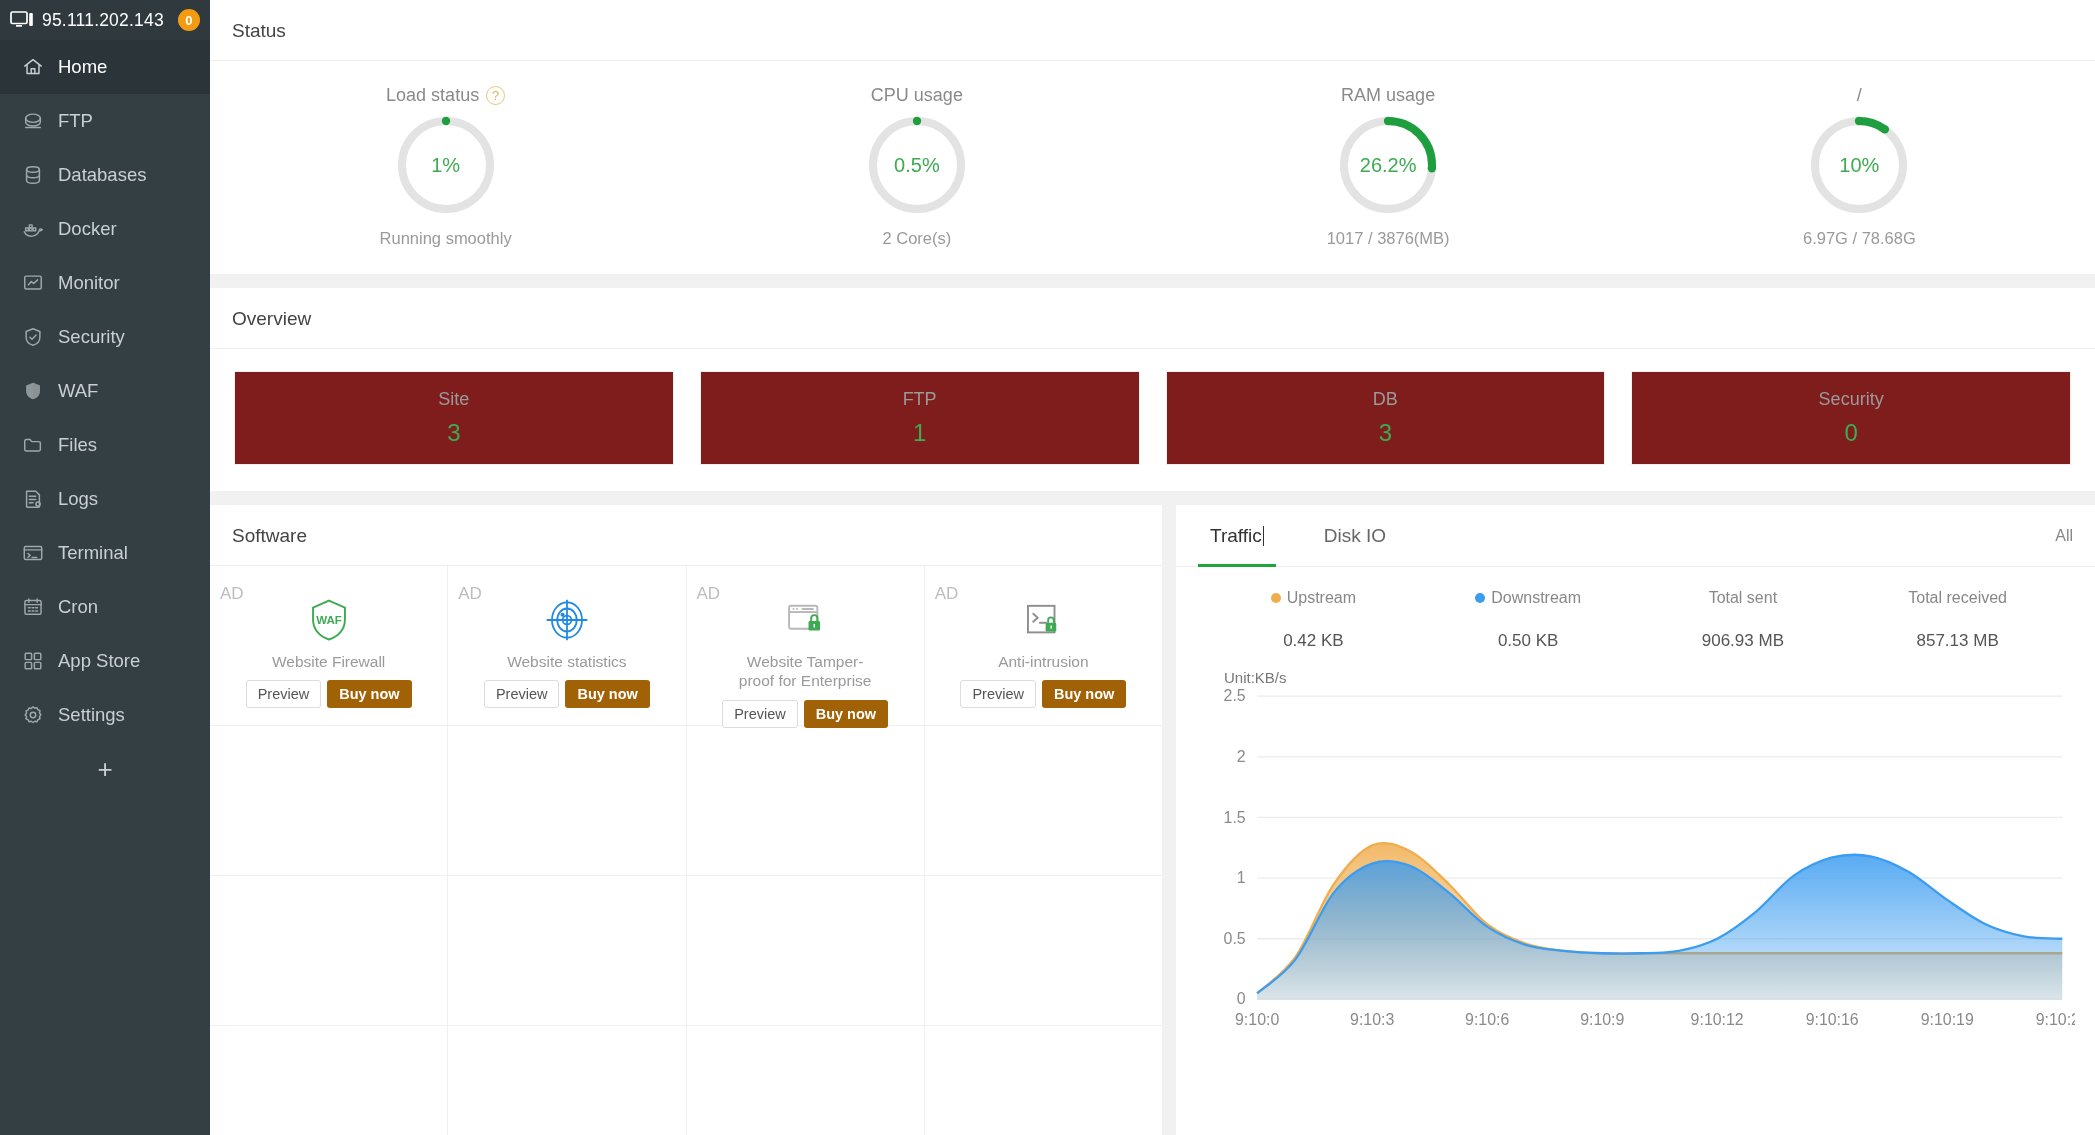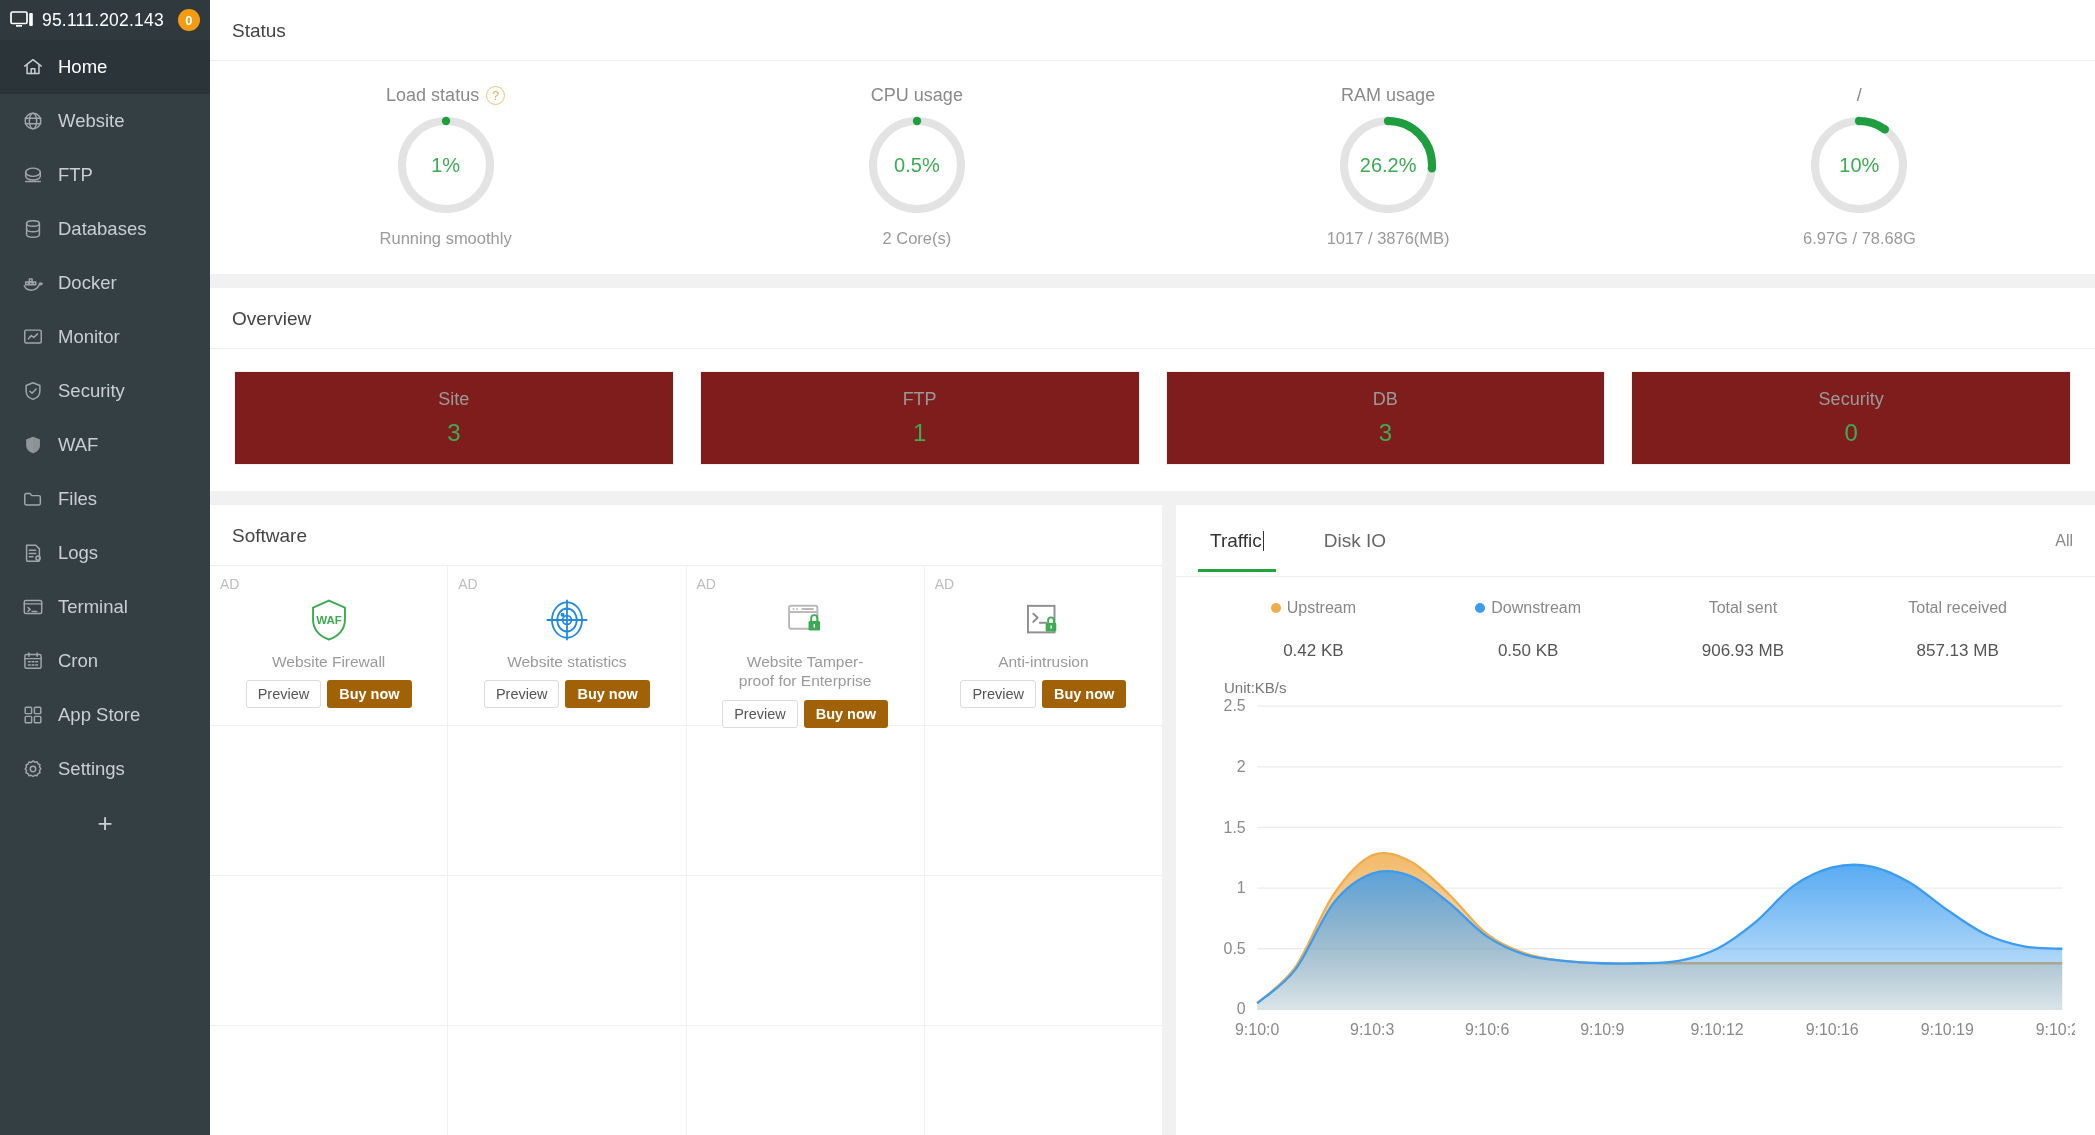--- a/index.html
+++ b/index.html
@@ -96,21 +96,21 @@
     flex: 1; border-right: 1px solid #f0f0f0;
     display: flex; flex-direction: column;
   }
   .sw-col:last-child { border-right: none; }
   .sw-cell {
     height: 160px; border-bottom: 1px solid #f0f0f0;
     position: relative; padding: 10px 10px 0 10px;
     display: flex; flex-direction: column; align-items: center;
   }
   .sw-cell.empty { height: 150px; }
-  .ad-tag { position: absolute; left: 10px; top: 10px; font-size: 14px; color: #bdbdbd; }
+  .ad-tag { position: absolute; left: 10px; top: 18px; font-size: 17px; color: #bdbdbd; }
   .sw-icon { height: 44px; margin-top: 22px; display: flex; align-items: center; }
   .sw-name {
     font-size: 15.5px; color: #9a9a9a; text-align: center;
     margin-top: 10px; line-height: 1.25; max-width: 150px;
   }
   .sw-btns { display: flex; gap: 6px; margin-top: 9px; }
   .btn-preview {
     border: 1px solid #dcdcdc; background: #fff; color: #555;
     font-size: 14.5px; padding: 5px 11px; border-radius: 3px; cursor: pointer;
     font-family: "Liberation Sans", sans-serif;
@@ -118,21 +118,21 @@
   .btn-buy {
     border: none; background: #a16207; color: #fff;
     font-size: 14.5px; padding: 6px 12px; border-radius: 3px; cursor: pointer;
     font-weight: bold; font-family: "Liberation Sans", sans-serif;
   }
 
   
   .traffic-card { flex: 1; display: flex; flex-direction: column; min-width: 0; }
   .tabs-bar {
     display: flex; align-items: center; border-bottom: 1px solid #eeeeee;
-    padding: 0 22px; height: 72px; position: relative;
+    padding: 0 22px; height: 62px; position: relative;
   }
   .tab {
     font-size: 19px; color: #666; padding: 0 12px; height: 62px;
     display: flex; align-items: center; cursor: pointer; position: relative;
     margin-right: 36px;
   }
   .tab.active { color: #333; }
   .tab.active::after {
     content: ""; position: absolute; left: 0; right: 0; bottom: 0;
     height: 3px; background: #20a53a;
@@ -171,28 +171,20 @@
       <span class="sb-badge">0</span>
     </div>
     <div class="sb-list" id="sb-list">
         <div class="sb-item active">
           <span class="ico"><svg viewBox="0 0 24 24" width="22" height="22">
               <path stroke="#c9cfd2" stroke-width="1.6" fill="none" stroke-linecap="round" stroke-linejoin="round" d="M3 11l9-7 9 7"></path>
               <path stroke="#c9cfd2" stroke-width="1.6" fill="none" stroke-linecap="round" stroke-linejoin="round" d="M5.5 10v9h13v-9"></path>
               <path stroke="#c9cfd2" stroke-width="1.6" fill="none" stroke-linecap="round" stroke-linejoin="round" d="M10 19v-5h4v5"></path>
             </svg></span>
           <span class="lbl">Home</span>
-        </div>
-        <div class="sb-item">
-          <span class="ico"><svg viewBox="0 0 24 24" width="22" height="22">
-              <circle cx="12" cy="12" r="8.5" stroke="#c9cfd2" stroke-width="1.6" fill="none" stroke-linecap="round" stroke-linejoin="round"></circle>
-              <ellipse cx="12" cy="12" rx="4" ry="8.5" stroke="#c9cfd2" stroke-width="1.6" fill="none" stroke-linecap="round" stroke-linejoin="round"></ellipse>
-              <path stroke="#c9cfd2" stroke-width="1.6" fill="none" stroke-linecap="round" stroke-linejoin="round" d="M3.5 9h17M3.5 15h17"></path>
-            </svg></span>
-          <span class="lbl">Website</span>
         </div>
         <div class="sb-item">
           <span class="ico"><svg viewBox="0 0 24 24" width="22" height="22">
               <ellipse cx="12" cy="9" rx="8" ry="4.5" stroke="#c9cfd2" stroke-width="1.6" fill="none" stroke-linecap="round" stroke-linejoin="round"></ellipse>
               <path stroke="#c9cfd2" stroke-width="1.6" fill="none" stroke-linecap="round" stroke-linejoin="round" d="M4 9v4c0 2.5 3.6 4.5 8 4.5s8-2 8-4.5V9"></path>
               <path stroke="#c9cfd2" stroke-width="1.6" fill="none" stroke-linecap="round" stroke-linejoin="round" d="M4 19h16"></path>
             </svg></span>
           <span class="lbl">FTP</span>
         </div>
         <div class="sb-item">

